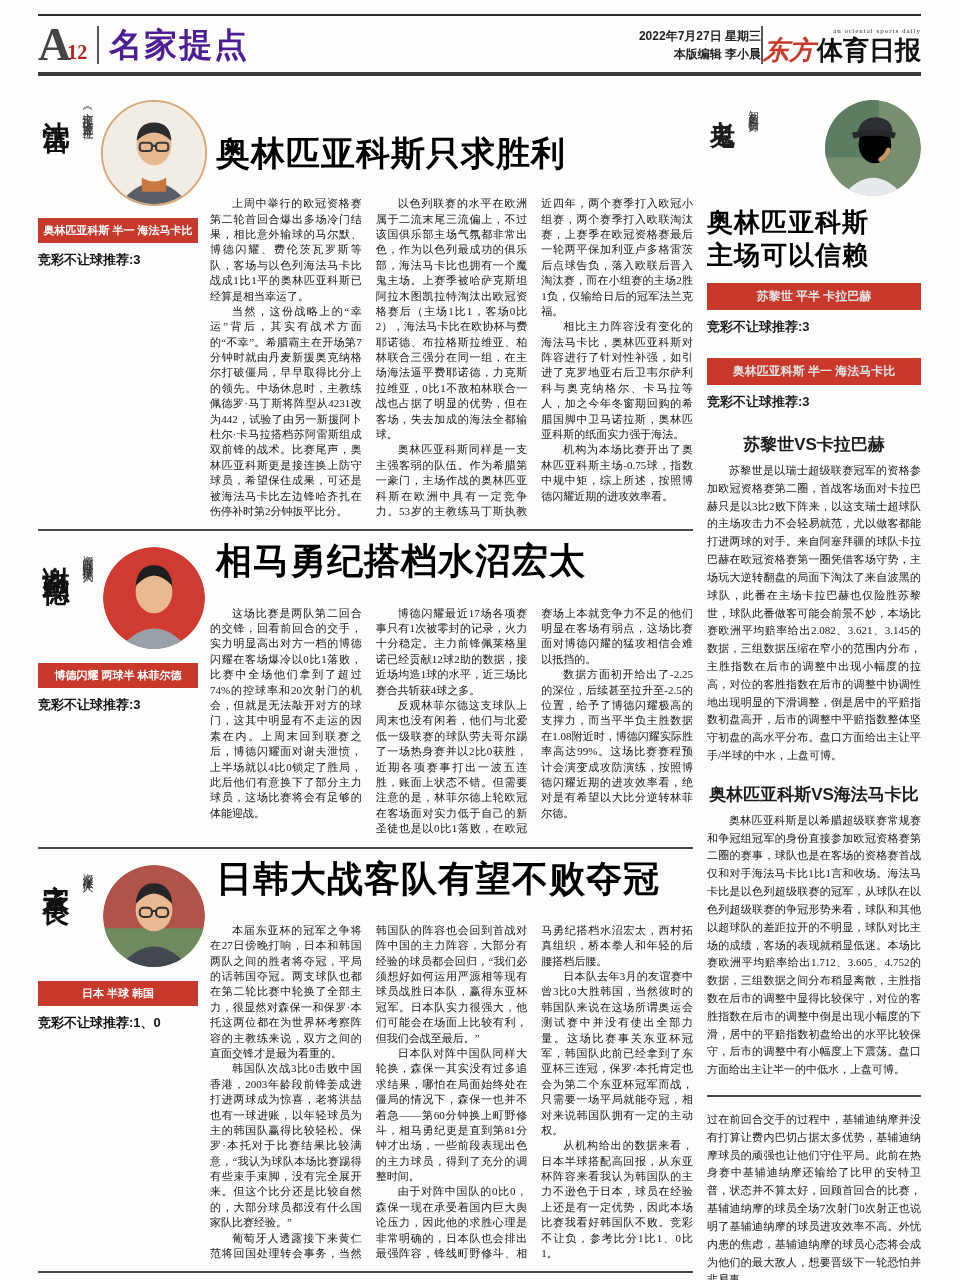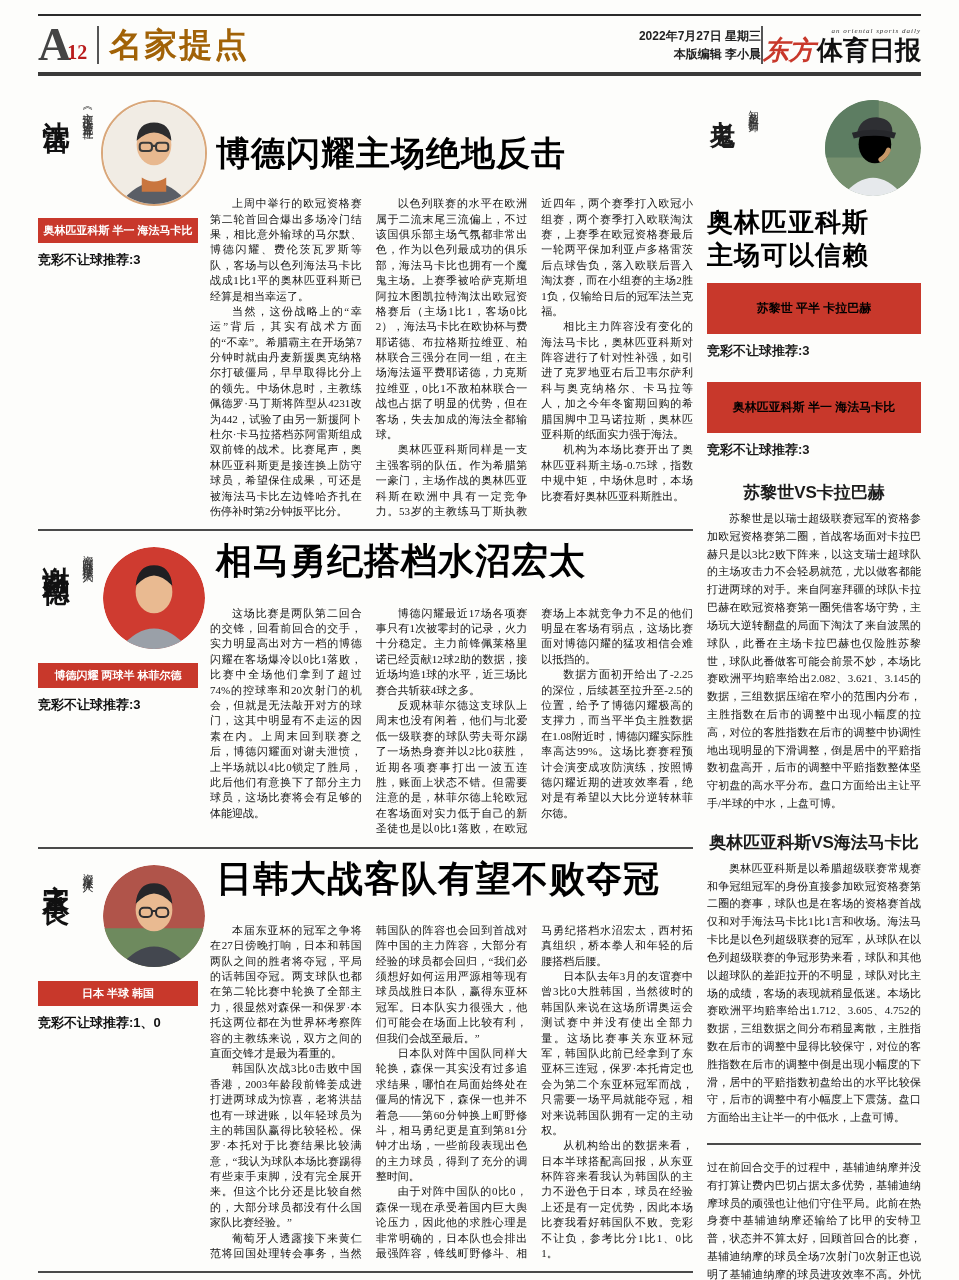--- a/index.html
+++ b/index.html
@@ -7,25 +7,25 @@
   body { width:959px; margin:0 auto; font-family:"Liberation Serif", serif; color:#1c1c1c; }
   .page { width:959px; min-height:1280px; background:#fdfdfb; padding:14px 38px 20px 38px; }
 
   
   .masthead { border-top:2px solid #2b2b2b; border-bottom:4px solid #3a3a3a; padding:8px 0 6px 0;
               display:flex; align-items:center; justify-content:space-between; height:62px; }
   .mh-left { display:flex; align-items:center; gap:10px; }
   .pageA { font-family:"Liberation Serif",serif; font-size:46px; font-weight:bold; color:#444; line-height:1; }
   .pageNum { color:#b91c1c; font-size:20px; font-weight:bold; margin-left:-4px; align-self:flex-end; padding-bottom:4px; }
   .mh-div { width:2px; height:38px; background:#555; }
-  .section-title { font-family:"Liberation Sans",sans-serif; font-weight:900; font-size:33px; letter-spacing:2px; color:#a16207; }
+  .section-title { font-family:"Liberation Sans",sans-serif; font-weight:900; font-size:33px; letter-spacing:2px; color:#4c1d95; }
   .mh-right { display:flex; align-items:center; }
   .pubinfo { text-align:right; font-family:"Liberation Sans",sans-serif; font-size:12px; font-weight:bold; color:#222; line-height:1.5; }
   .logo { text-align:left; line-height:1; }
-  .logo-en { font-size:7px; letter-spacing:1px; color:#333; font-style:italic; display:block; margin-bottom:2px; text-align:right; }
+  .logo-en { font-size:7px; letter-spacing:1px; color:#333; display:block; margin-bottom:2px; text-align:right; }
   .logo-cn { font-family:"Liberation Sans",sans-serif; font-size:26px; font-weight:900; color:#111; white-space:nowrap;text-align:right; }
   .logo-cn .df { color:#c8382b; font-style:italic; margin-right:2px; }
 
   
   .main { display:flex; gap:14px; margin-top:10px; }
   .center-col { flex:1; min-width:0; }
   .sidebar { width:214px; flex:0 0 214px; }
 
   
   .article { display:flex; gap:12px; padding:8px 0 10px 0; }
@@ -50,22 +50,22 @@
   .art-body { column-count:3; column-gap:14px; text-align:justify; font-size:11px; line-height:1.4; color:#141414;margin-top:24px; }
   .art-body p { text-indent:2em; }
 
   
   .sb-author { display:flex; gap:6px; align-items:flex-start; margin:14px 0 10px 0; }
   .sb-name { writing-mode:vertical-rl; font-family:"Liberation Sans",sans-serif; font-weight:900; font-size:25px; letter-spacing:4px; }
   .sb-title { writing-mode:vertical-rl; font-size:10.5px; letter-spacing:2px; color:#333; margin-top:2px; }
   .sb-photo { width:96px; height:96px; border-radius:50%; overflow:hidden; margin-left:auto; }
   .sb-photo svg { display:block; width:100%; height:100%; }
   .sb-headline { font-family:"Liberation Sans",sans-serif; font-weight:900; font-size:26px; line-height:1.25; color:#000; margin-bottom:12px; letter-spacing:1px; }
-  .sb-badge { background:#c8382b; color:#000000; font-family:"Liberation Sans",sans-serif; font-weight:bold;
-              font-size:12px; text-align:center; padding:17px 2px; white-space:nowrap; }
+  .sb-badge { background:#c8382b; color:#e5e5e5; font-family:"Liberation Sans",sans-serif; font-weight:bold;
+              font-size:12px; text-align:center; padding:5px 2px; white-space:nowrap; }
   .sb-rec { font-family:"Liberation Sans",sans-serif; font-weight:900; font-size:13px; margin:8px 0 22px 0; }
   .sb-subhead { font-family:"Liberation Sans",sans-serif; font-weight:900; font-size:17px; text-align:center; margin:18px 0 6px 0; }
   .sb-text { font-size:11px; line-height:1.62; text-align:justify; color:#141414; }
   .sb-text p { text-indent:2em; }
   .sb-div { border-top:2px solid #4a4a4a; margin:16px 0 14px 0; }
   .sb-cont p { text-indent:2em; }
   .sb-cont p.noindent { text-indent:0; }
 </style>
 </head>
 <body>
@@ -115,29 +115,29 @@
                 <line x1="48" y1="43" x2="52" y2="43" stroke="#3a3a3a" stroke-width="2"></line>
               </svg>
             </div>
           </div>
           <div class="badge">奥林匹亚科斯 半一 海法马卡比</div>
           <div class="rec">竞彩不让球推荐:3</div>
         </div>
         <div class="art-main">
           <div class="headline h2line">
             <br>
-            <span>博德闪耀主场绝地反击</span>
+            <span>奥林匹亚科斯只求胜利</span>
           </div>
           <div class="art-body">
             <p>上周中举行的欧冠资格赛第二轮首回合爆出多场冷门结果，相比意外输球的马尔默、博德闪耀、费伦茨瓦罗斯等队，客场与以色列海法马卡比战成1比1平的奥林匹亚科斯已经算是相当幸运了。</p>
             <p>当然，这份战略上的“幸运”背后，其实有战术方面的“不幸”。希腊霸主在开场第7分钟时就由丹麦新援奥克纳格尔打破僵局，早早取得比分上的领先。中场休息时，主教练佩德罗·马丁斯将阵型从4231改为442，试验了由另一新援阿卜杜尔·卡马拉搭档苏阿雷斯组成双前锋的战术。比赛尾声，奥林匹亚科斯更是接连换上防守球员，希望保住成果，可还是被海法马卡比左边锋哈齐扎在伤停补时第2分钟扳平比分。</p>
             <p>以色列联赛的水平在欧洲属于二流末尾三流偏上，不过该国俱乐部主场气氛都非常出色，作为以色列最成功的俱乐部，海法马卡比也拥有一个魔鬼主场。上赛季被哈萨克斯坦阿拉木图凯拉特淘汰出欧冠资格赛后（主场1比1，客场0比2），海法马卡比在欧协杯与费耶诺德、布拉格斯拉维亚、柏林联合三强分在同一组，在主场海法逼平费耶诺德，力克斯拉维亚，0比1不敌柏林联合一战也占据了明显的优势，但在客场，失去加成的海法全都输球。</p>
             <p>奥林匹亚科斯同样是一支主强客弱的队伍。作为希腊第一豪门，主场作战的奥林匹亚科斯在欧洲中具有一定竞争力。53岁的主教练马丁斯执教近四年，两个赛季打入欧冠小组赛，两个赛季打入欧联淘汰赛，上赛季在欧冠资格赛最后一轮两平保加利亚卢多格雷茨后点球告负，落入欧联后晋入淘汰赛，而在小组赛的主场2胜1负，仅输给日后的冠军法兰克福。</p>
             <p>相比主力阵容没有变化的海法马卡比，奥林匹亚科斯对阵容进行了针对性补强，如引进了克罗地亚右后卫韦尔萨利科与奥克纳格尔、卡马拉等人，加之今年冬窗期回购的希腊国脚中卫马诺拉斯，奥林匹亚科斯的纸面实力强于海法。</p>
-            <p>机构为本场比赛开出了奥林匹亚科斯主场-0.75球，指数中规中矩，中场休息时，本场比赛看好奥林匹亚科斯胜出。</p>
+            <p>机构为本场比赛开出了奥林匹亚科斯主场-0.75球，指数中规中矩，综上所述，按照博德闪耀近期的进攻效率看。</p>
           </div>
         </div>
       </div>
 
       <div class="article">
         <div class="author-rail">
           <div class="author-top">
             <div class="a-name">谢勤德</div>
             <div class="a-title">资深国际足球撰稿人</div>
             <div class="photo noring">

